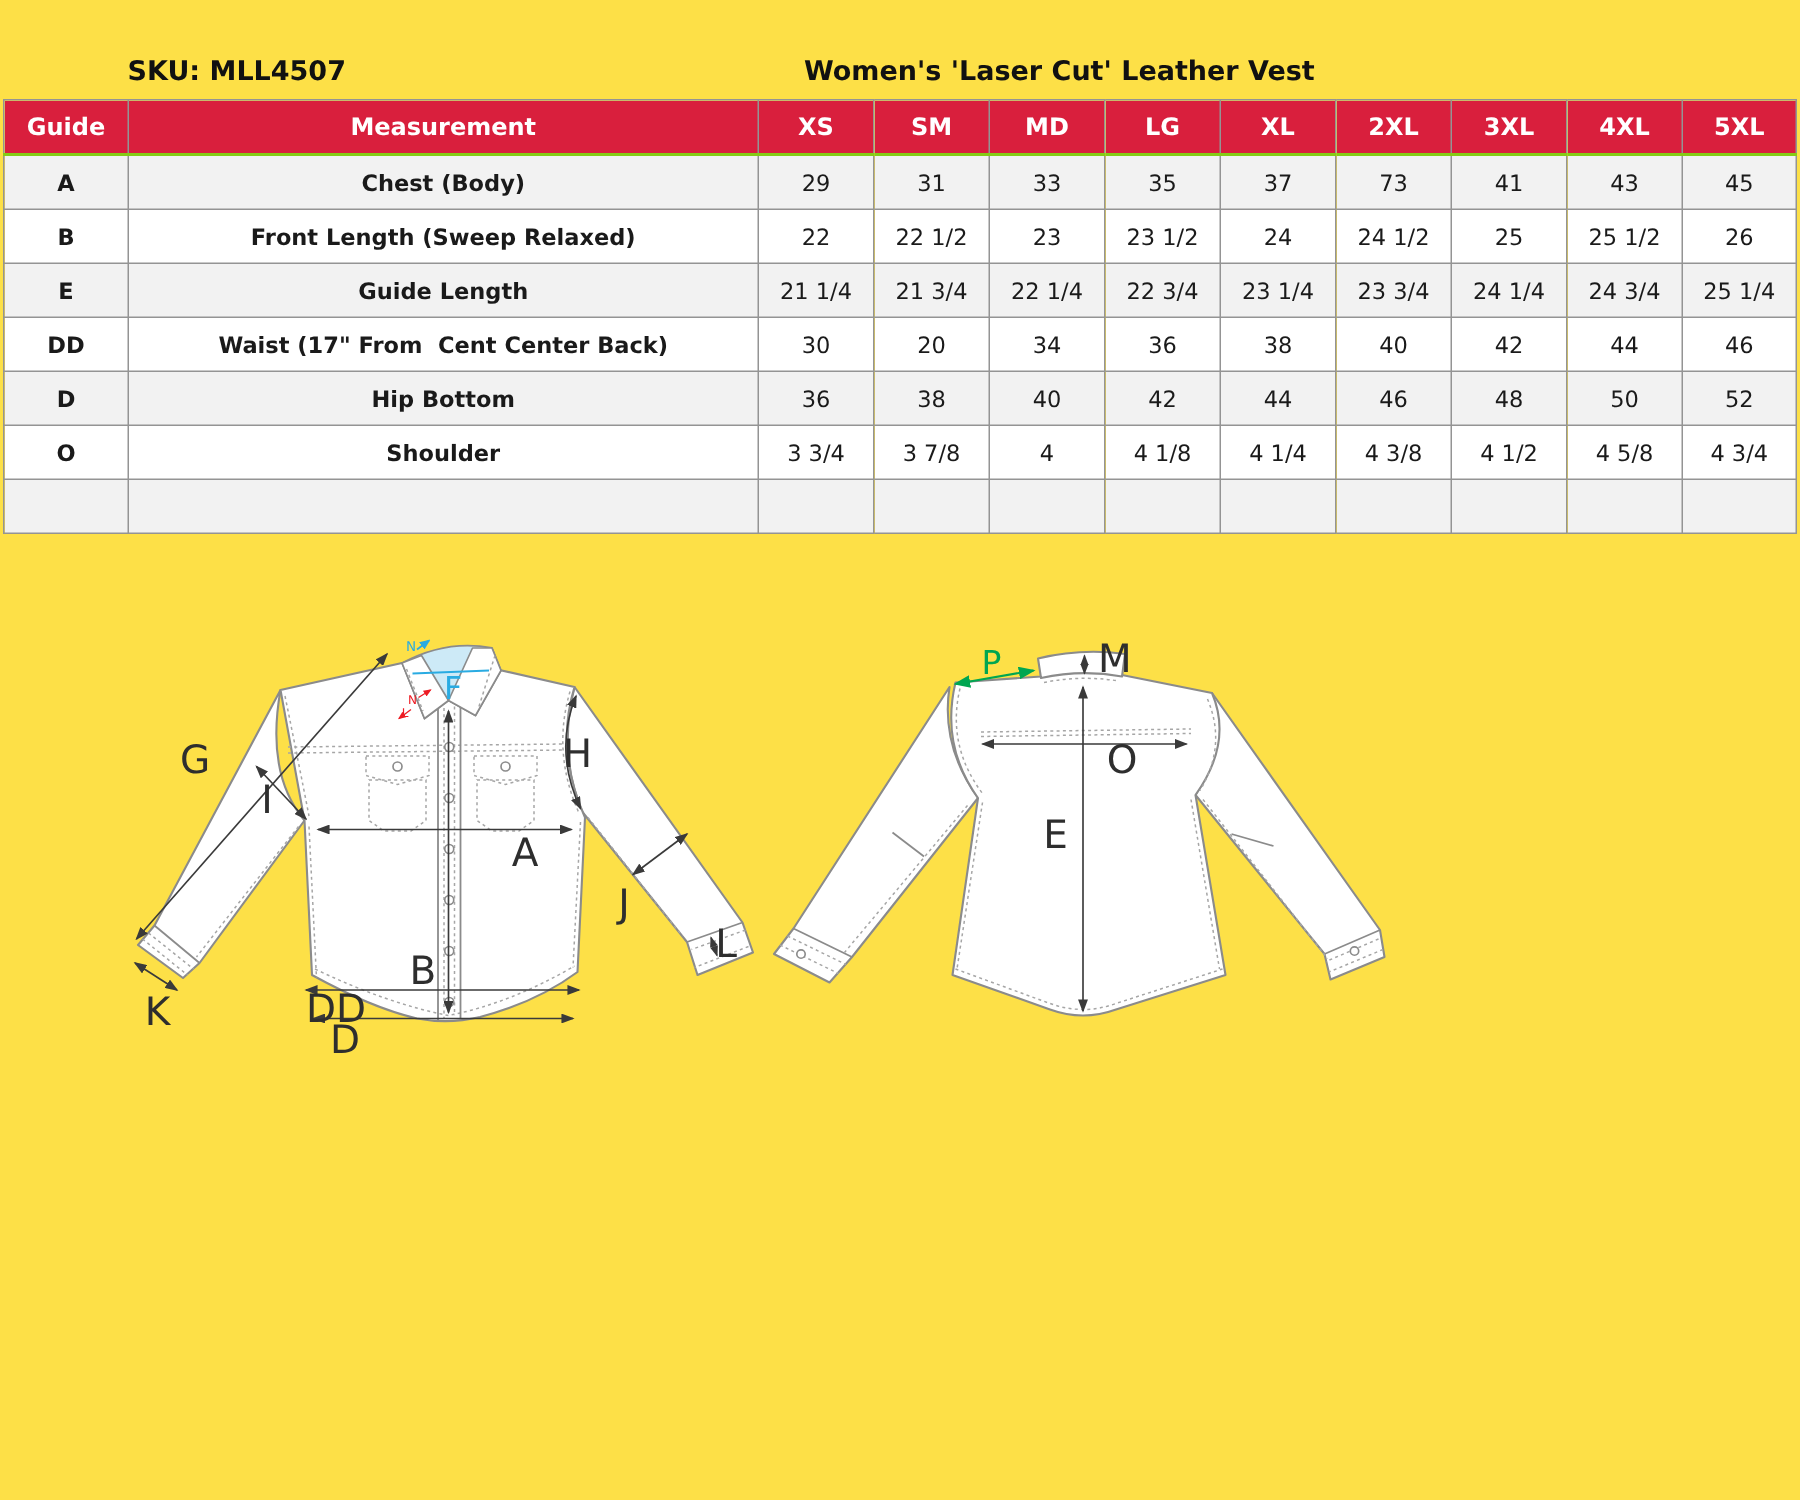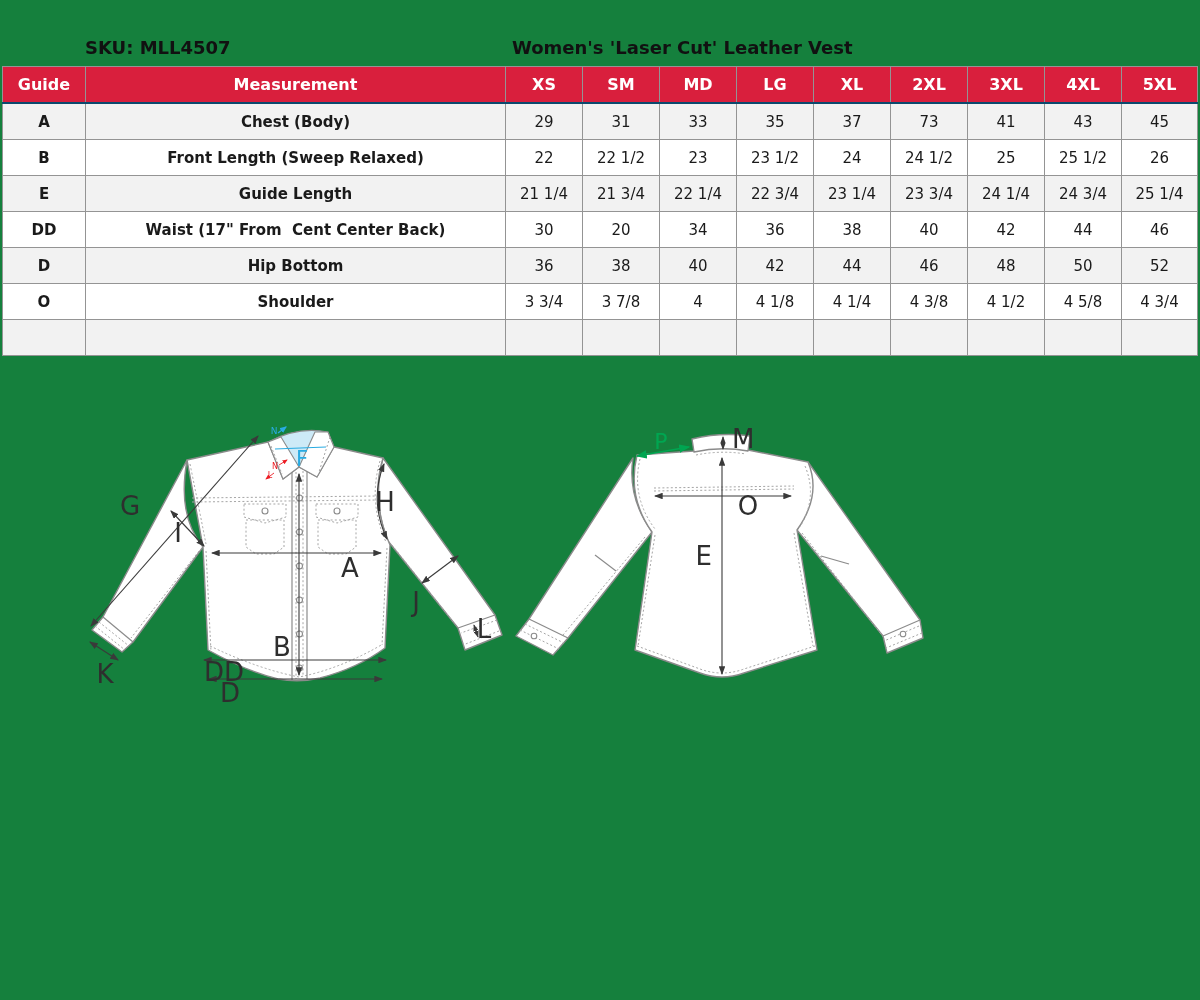--- a/index.html
+++ b/index.html
@@ -1,23 +1,23 @@
 <!DOCTYPE html>
 <html style="--header_bg: #D91F3D; --row_alt: #F2F2F2; --collar_fill: #CDEAF7; --label_cyan: #29ABE2; --label_green: #00A651; --label_red: #ED1C24;"><head>
 <meta charset="utf-8">
 <style>
   html,body{margin:0;padding:0;background:#fff;}
-  .page{position:relative;width:1200px;height:1000px;background:#15803d;overflow:hidden;
+  .page{position:relative;width:1200px;height:1000px;background:#fde047;overflow:hidden;
         font-family:"DejaVu Sans","Liberation Sans",sans-serif;color:#111;}
   .title{position:absolute;top:37px;font-size:18px;font-weight:700;white-space:nowrap;}
-  #sku{left:85px;} #prodtitle{left:512px;text-align:center;}
+  #sku{left:85px;} #prodtitle{left:536px;text-align:center;}
   table.size{position:absolute;left:2px;top:66px;width:1196px;border-collapse:collapse;table-layout:fixed;}
   table.size th,table.size td{border:1px solid #949494;overflow:hidden;padding:0;}
   table.size thead th{background:var(--header_bg,#D91F3D);color:#fff;font-weight:700;font-size:16px;
-        height:35px;text-align:center;border-bottom:2px solid #0c4a6e;}
+        height:35px;text-align:center;border-bottom:2px solid #84cc16;}
   table.size tbody td{height:35px;font-size:15px;text-align:center;color:#1a1a1a;background:#fff;}
   table.size tbody tr.alt td{background:var(--row_alt,#F2F2F2);}
   td.g{font-weight:700;font-size:16px;}
   td.m{font-weight:700;font-size:16px;white-space:pre;}
   .footnote{position:absolute;left:8px;top:366px;font-size:14px;font-weight:700;letter-spacing:-0.4px;white-space:nowrap;}
   .diag{position:absolute;}
   #front{left:78px;top:420px;} #back{left:515px;top:425px;}
   
   .ol{fill:#fff;stroke:#8b8b8b;stroke-width:1.4;stroke-linejoin:round;}
   .ln{fill:none;stroke:#8b8b8b;stroke-width:1.2;}

